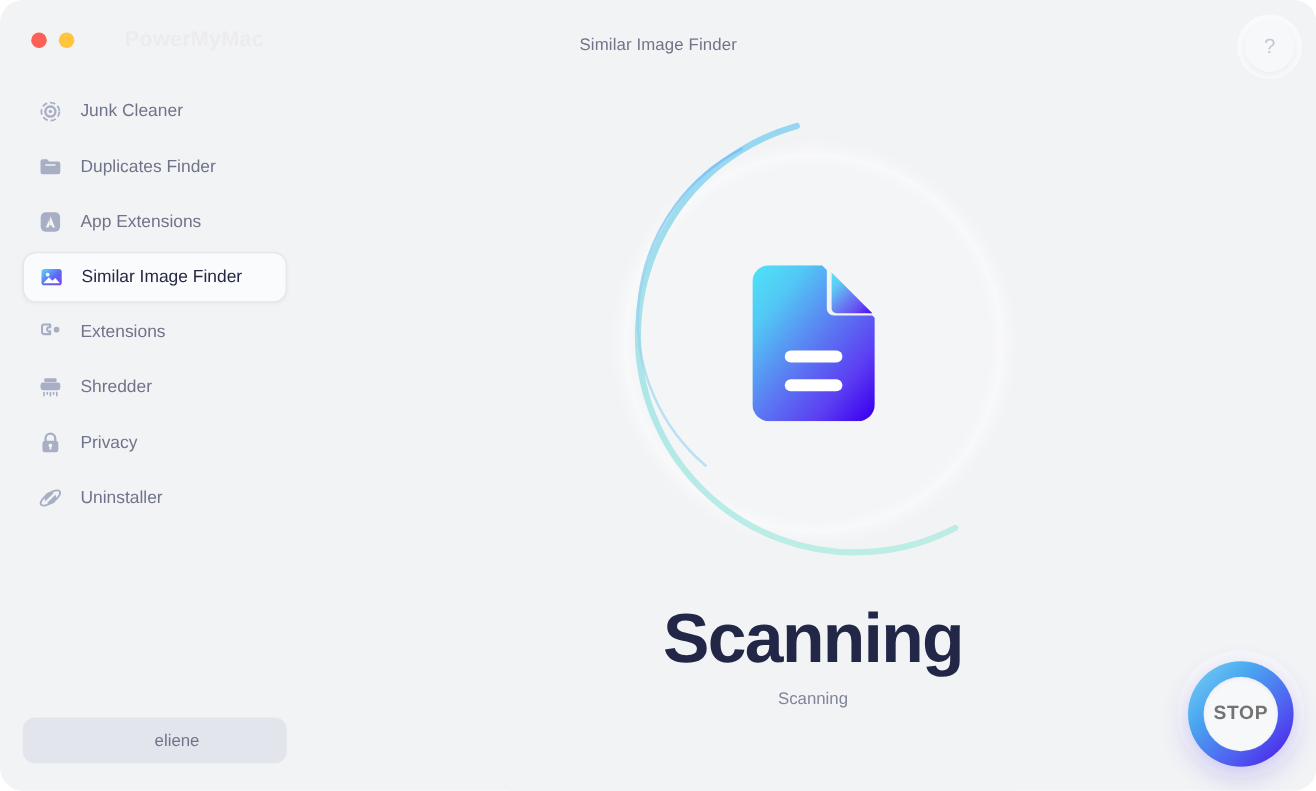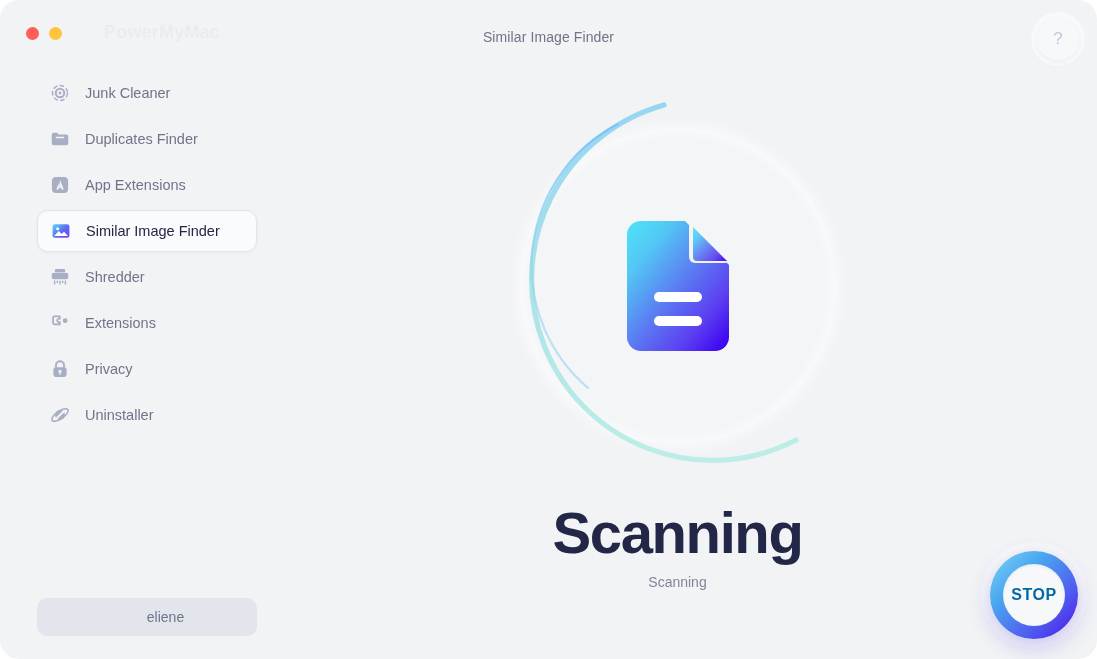--- a/index.html
+++ b/index.html
@@ -77,21 +77,20 @@
     color: #c3c8d6;
     cursor: pointer;
   }
 
   
   .sidebar {
     position: absolute;
     left: 0; top: 68px;
     width: 258px;
     height: 591px;
-    margin-left: 18px;
   }
 
   .nav { position: absolute; left: 0; top: 0; width: 258px; }
 
   .nav-item {
     position: relative;
     display: flex;
     align-items: center;
     height: 42px;
     margin: 4px 19px;
@@ -225,21 +224,21 @@
   .stop-inner {
     width: 62px; height: 62px;
     border-radius: 50%;
     background: #f7f8fa;
     display: flex;
     align-items: center;
     justify-content: center;
     font-size: 16px;
     font-weight: 600;
     letter-spacing: 0.6px;
-    color: #0369a1;
+    color: #737373;
     box-shadow: inset 0 1px 3px rgba(90,100,140,0.12);
   }
 </style>
 </head>
 <body>
 
 <div class="window">
 
   <div class="titlebar">
 
@@ -299,39 +298,39 @@
           </defs>
           <rect x="2.8" y="4.6" width="18.4" height="14.8" rx="2.6" fill="url(#gPhoto)"></rect>
           <circle cx="8.4" cy="9.6" r="1.7" fill="#ffffff"></circle>
           <path d="M4.4 17.4 9.6 12l3.1 3.2 2.6-2.5 4.3 4.7z" fill="#ffffff"></path>
         </svg>
         <span class="lb">Similar Image Finder</span>
       </div>
 
       <div class="nav-item">
         <svg class="ic" viewBox="0 0 24 24">
+          <path d="M4.4 6.6a1.8 1.8 0 0 1 1.8-1.8h5.6v2.6a2 2 0 1 0 0 3.6v2.6H6.2a1.8 1.8 0 0 1-1.8-1.8z" fill="none" stroke="#a8aec4" stroke-width="1.9" stroke-linejoin="round"></path>
+          <circle cx="17.6" cy="9.5" r="2.6" fill="#a8aec4"></circle>
+        </svg>
+        <span class="lb">Extensions</span>
+      </div>
+
+      <div class="nav-item">
+        <svg class="ic" viewBox="0 0 24 24">
           <rect x="6.4" y="3.4" width="11.2" height="3.4" rx="1.1" fill="#a8aec4"></rect>
           <rect x="3" y="7.4" width="18" height="7" rx="2.2" fill="#a8aec4"></rect>
           <g fill="#a8aec4">
             <rect x="5.4" y="15.8" width="1.5" height="4.4" rx="0.7"></rect>
             <rect x="8.4" y="15.8" width="1.5" height="3" rx="0.7"></rect>
             <rect x="11.3" y="15.8" width="1.5" height="4.4" rx="0.7"></rect>
             <rect x="14.2" y="15.8" width="1.5" height="3" rx="0.7"></rect>
             <rect x="17.1" y="15.8" width="1.5" height="4.4" rx="0.7"></rect>
           </g>
         </svg>
         <span class="lb">Shredder</span>
-      </div>
-
-      <div class="nav-item">
-        <svg class="ic" viewBox="0 0 24 24">
-          <path d="M4.4 6.6a1.8 1.8 0 0 1 1.8-1.8h5.6v2.6a2 2 0 1 0 0 3.6v2.6H6.2a1.8 1.8 0 0 1-1.8-1.8z" fill="none" stroke="#a8aec4" stroke-width="1.9" stroke-linejoin="round"></path>
-          <circle cx="17.6" cy="9.5" r="2.6" fill="#a8aec4"></circle>
-        </svg>
-        <span class="lb">Extensions</span>
       </div>
 
       <div class="nav-item">
         <svg class="ic" viewBox="0 0 24 24">
           <path d="M7.6 10.4V8a4.4 4.4 0 0 1 8.8 0v2.4" fill="none" stroke="#a8aec4" stroke-width="2.1"></path>
           <rect x="4.8" y="10.2" width="14.4" height="10.4" rx="2.6" fill="#a8aec4"></rect>
           <circle cx="12" cy="14.4" r="1.7" fill="#f2f3f5"></circle>
           <rect x="11.2" y="15" width="1.6" height="3.3" rx="0.8" fill="#f2f3f5"></rect>
         </svg>
         <span class="lb">Privacy</span>

